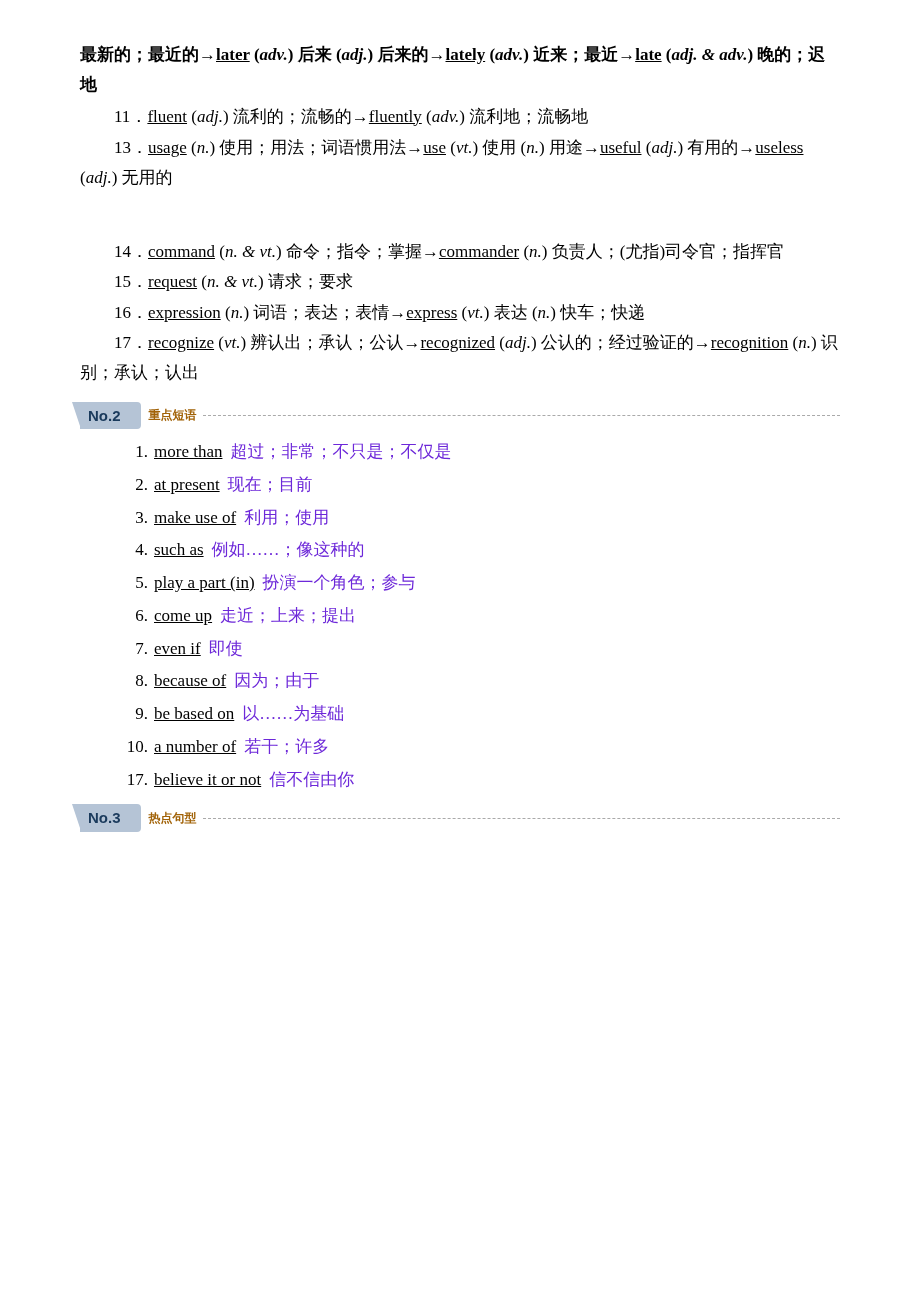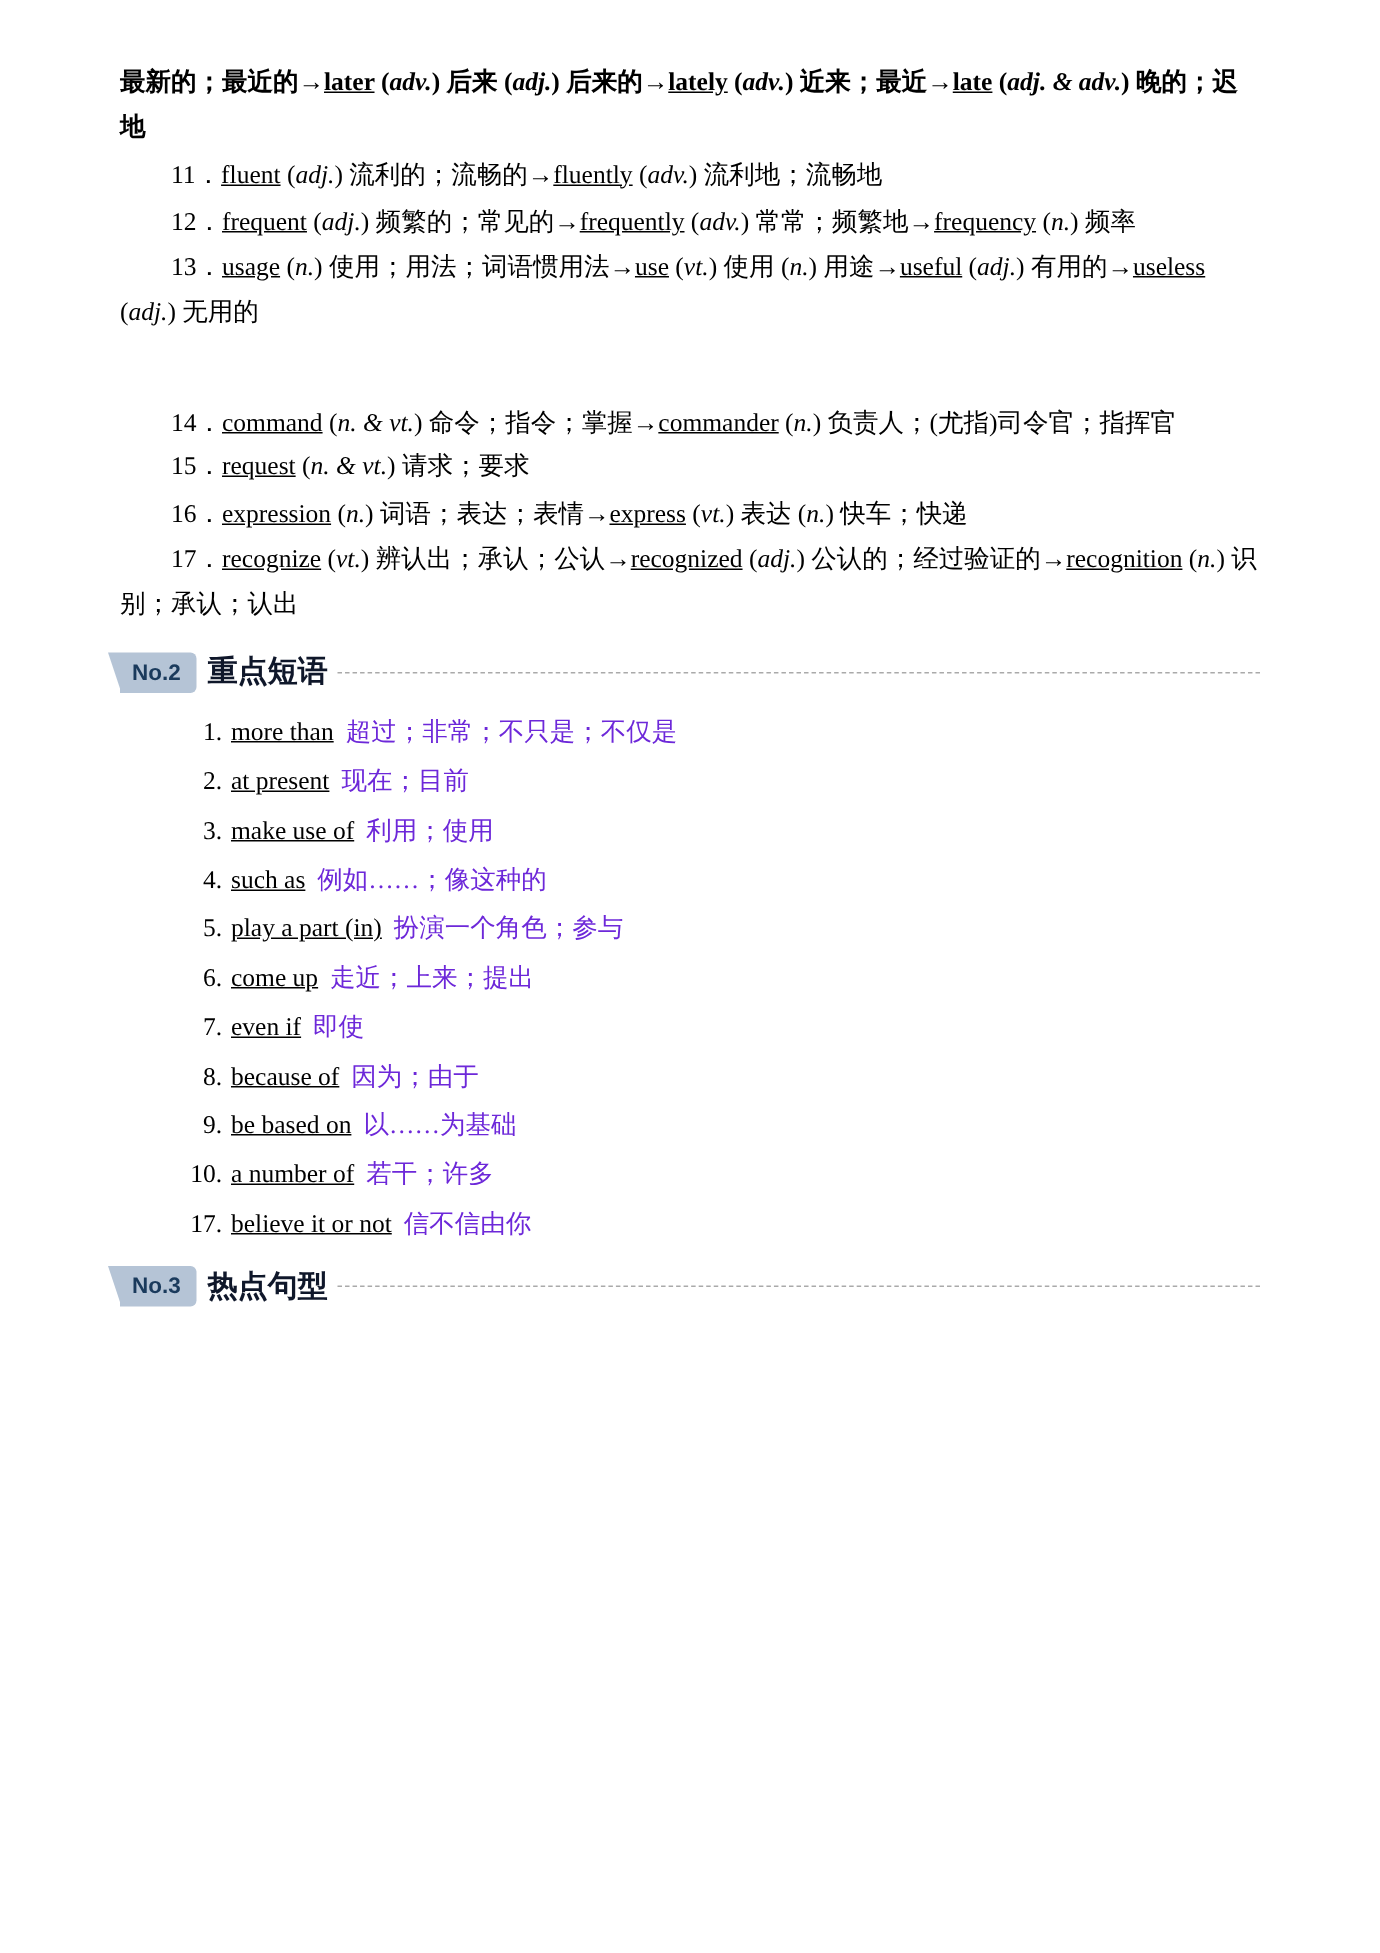--- a/index.html
+++ b/index.html
@@ -39,42 +39,42 @@
       display: flex;
       align-items: center;
       margin: 14px 0 8px 0;
       position: relative;
     }
     .section-tag {
       background: #b5c4d6;
       color: #1a3a5c;
       font-weight: bold;
       font-size: 15px;
-      padding: 1px 10px 1px 8px;
+      padding: 1px 20px 1px 8px;
       border-radius: 0 4px 4px 0;
       white-space: nowrap;
       font-family: "Arial", sans-serif;
       position: relative;
       z-index: 2;
     }
     .section-tag::before {
       content: '';
       position: absolute;
       left: -8px;
       top: 0;
       width: 0;
       height: 0;
       border-style: solid;
       border-width: 0 8px 24px 0;
       border-color: transparent #b5c4d6 transparent transparent;
     }
     .section-title {
       font-weight: bold;
-      font-size: 20px;
-      color: #0f172a;
+      font-size: 12px;
+      color: #a16207;
       margin-left: 8px;
     }
     .section-line {
       flex: 1;
       height: 1px;
       border-top: 1px dashed #aaa;
       margin-left: 6px;
     }
     .phrase-list {
       margin-left: 40px;
@@ -107,23 +107,20 @@
 <div class="content-block">
 
   <div class="para-cont" style="margin-bottom:2px;font-weight:bold;">
     最新的；最近的→<u>later</u> (<em>adv.</em>) 后来 (<em>adj.</em>) 后来的→<u>lately</u> (<em>adv.</em>) 近来；最近→<u>late</u> (<em>adj. &amp; adv.</em>) 晚的；迟地
   </div>
 
   <div class="para" style="margin-bottom:2px;">
     11．<u>fluent</u> (<em>adj.</em>) 流利的；流畅的→<u>fluently</u> (<em>adv.</em>) 流利地；流畅地
   </div>
 
-  <div class="para" style="margin-bottom:0;">
-    12．<u>frequent</u> (<em>adj.</em>) 频繁的；常见的→<u>frequently</u> (<em>adv.</em>) 常常；频繁地→<u>frequency</u> (<em>n.</em>) 频率
-  </div>
 
   <div class="para" style="margin-bottom:0;">
     13．<u>usage</u> (<em>n.</em>) 使用；用法；词语惯用法→<u>use</u> (<em>vt.</em>) 使用 (<em>n.</em>) 用途→<u>useful</u> (<em>adj.</em>) 有用的→<u>useless</u> (<em>adj.</em>) 无用的
   </div>
 
   <div class="para" style="margin-bottom:0;margin-top:44px;">
     14．<u>command</u> (<em>n. &amp; vt.</em>) 命令；指令；掌握→<u>commander</u> (<em>n.</em>) 负责人；(尤指)司令官；指挥官
   </div>
 
   <div class="para" style="margin-bottom:2px;">

